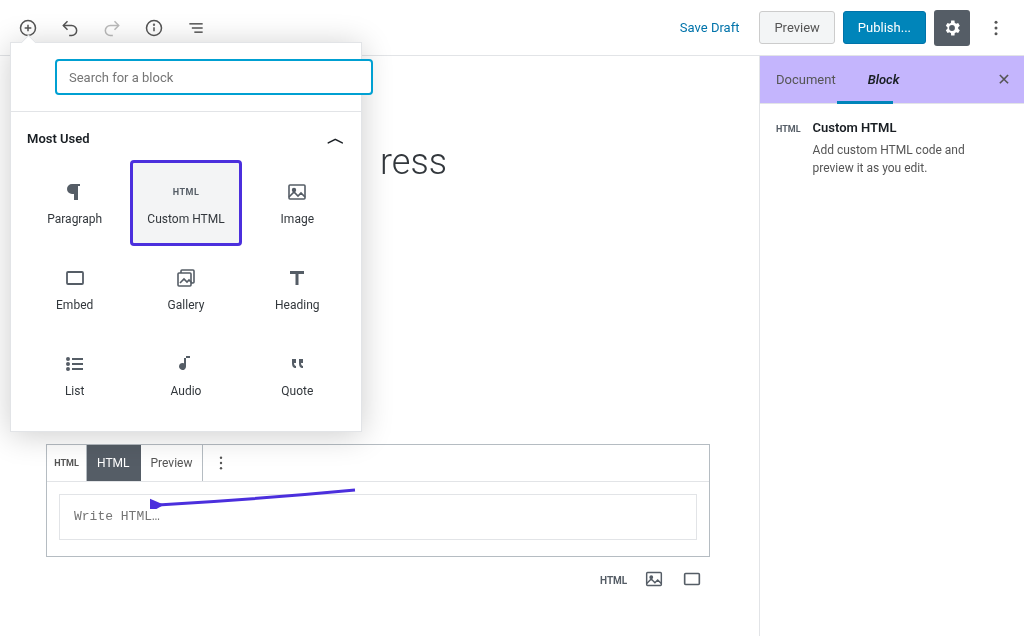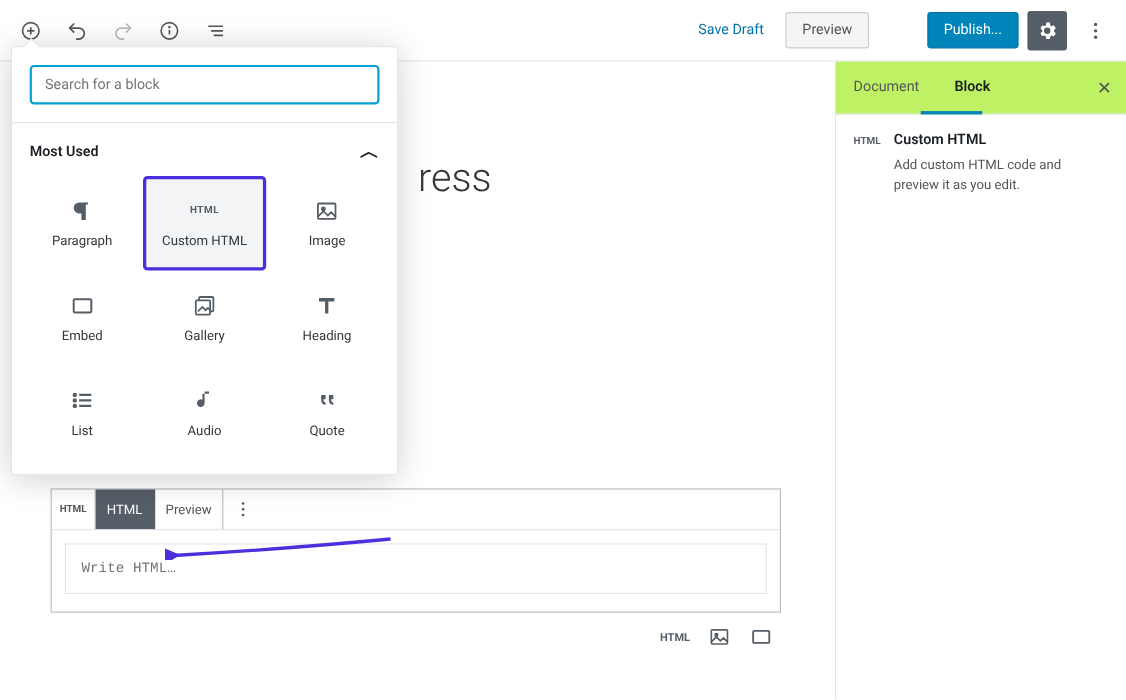--- a/index.html
+++ b/index.html
@@ -6,29 +6,29 @@
 body { width:1024px; height:636px; background:#fff; position:relative; overflow:hidden; }
 
 
 .topbar { height:56px; border-bottom:1px solid #e2e4e7; display:flex; align-items:center; padding:0 10px; justify-content:space-between; }
 .tb-left { display:flex; align-items:center; gap:6px; }
 .tb-btn { width:36px; height:36px; display:flex; align-items:center; justify-content:center; color:#555; cursor:pointer; border-radius:4px; }
 .tb-btn svg { width:20px; height:20px; }
 .tb-right { display:flex; align-items:center; gap:8px; }
 .link-btn { color:#0073aa; font-size:13px; padding:8px 12px; cursor:pointer; }
 .btn { font-size:13px; padding:8px 14px; border-radius:3px; cursor:pointer; border:1px solid #ccc; background:#f3f5f6; color:#555; }
-.btn.primary { background:#0085ba; color:#fff; border-color:#0073aa;margin-left:45px; }
+.btn.primary { background:#0085ba; color:#fff; border-color:#0073aa; }
 .icon-btn { width:36px; height:36px; display:flex; align-items:center; justify-content:center; border-radius:3px; cursor:pointer; }
 .icon-btn.dark { background:#555d66; color:#fff; }
 
 
 .inserter { position:absolute; top:42px; left:10px; width:352px; background:#fff; border:1px solid #e2e4e7; box-shadow:0 3px 30px rgba(0,0,0,.2); z-index:100; }
 .inserter::before { content:""; position:absolute; top:-6px; left:12px; width:10px; height:10px; background:#fff; border-left:1px solid #e2e4e7; border-top:1px solid #e2e4e7; transform:rotate(45deg); }
 .ins-search { padding:16px; }
-.ins-search input { width:100%; height:36px; border:2px solid #00a0d2; border-radius:4px; padding:0 12px; font-size:13px; outline:none; }
+.ins-search input { width:100%; height:36px; border:2px solid #00a0d2; border-radius:4px; padding:0 12px; font-size:13px; outline:none;margin-left:28px; }
 .ins-body { height:320px; overflow-y:auto; border-top:1px solid #e2e4e7; position:relative; }
 .ins-body::-webkit-scrollbar { width:12px; }
 .ins-body::-webkit-scrollbar-thumb { background:#c3c4c7; border-radius:6px; }
 .ins-body::-webkit-scrollbar-track { background:#f0f0f0; }
 .ins-section-header { display:flex; justify-content:space-between; align-items:center; padding:14px 16px 10px; font-size:13px; font-weight:600; color:#191e23; }
 .ins-chevron { font-size:18px; }
 .ins-grid { display:grid; grid-template-columns:repeat(3,1fr); gap:0; padding:0 8px 10px; }
 .ins-item { height:86px; display:flex; flex-direction:column; align-items:center; justify-content:center; cursor:pointer; border-radius:4px; font-size:12px; color:#32373c; gap:8px; }
 .ins-item.hl { border:3px solid #4b2fdd; background:#f3f4f5; }
 .ins-item .ico { height:24px; display:flex; align-items:center; justify-content:center; color:#555d66; }
@@ -53,23 +53,23 @@
 
 .arrow { position:absolute; top:487px; left:150px; width:210px; height:22px; z-index:50; }
 
 
 .float-tb { position:absolute; top:568px; left:600px; display:flex; gap:16px; align-items:center; }
 .float-tb .it { color:#555d66; font-size:10px; font-weight:700; cursor:pointer; }
 .float-tb svg { width:22px; height:22px; }
 
 
 .sidebar { position:absolute; right:0; top:56px; bottom:0; width:265px; border-left:1px solid #e2e4e7; background:#fff; }
-.sb-tabs { height:48px; display:flex; border-bottom:1px solid #e2e4e7; background:#bef264; align-items:stretch; position:relative; }
+.sb-tabs { height:48px; display:flex; border-bottom:1px solid #e2e4e7; background:#c4b5fd; align-items:stretch; position:relative; }
 .sb-tab { padding:0 16px; display:flex; align-items:center; font-size:13px; color:#555; cursor:pointer; }
-.sb-tab.active { font-weight:600; color:#191e23; }
+.sb-tab.active { font-weight:600; color:#191e23;font-style:italic; }
 .sb-underline { position:absolute; bottom:-1px; left:77px; width:56px; height:3px; background:#0085ba; }
 .sb-close { margin-left:auto; width:40px; display:flex; align-items:center; justify-content:center; color:#555; cursor:pointer; font-size:16px; }
 .sb-panel { padding:16px; display:flex; gap:12px; }
 .sb-panel-icon { font-size:9px; font-weight:700; color:#555d66; padding-top:4px; }
 .sb-panel-title { font-size:13px; font-weight:600; color:#191e23; margin-bottom:6px; }
 .sb-panel-desc { font-size:12px; color:#555; line-height:1.5; }
 </style>
 </head>
 <body>
 

